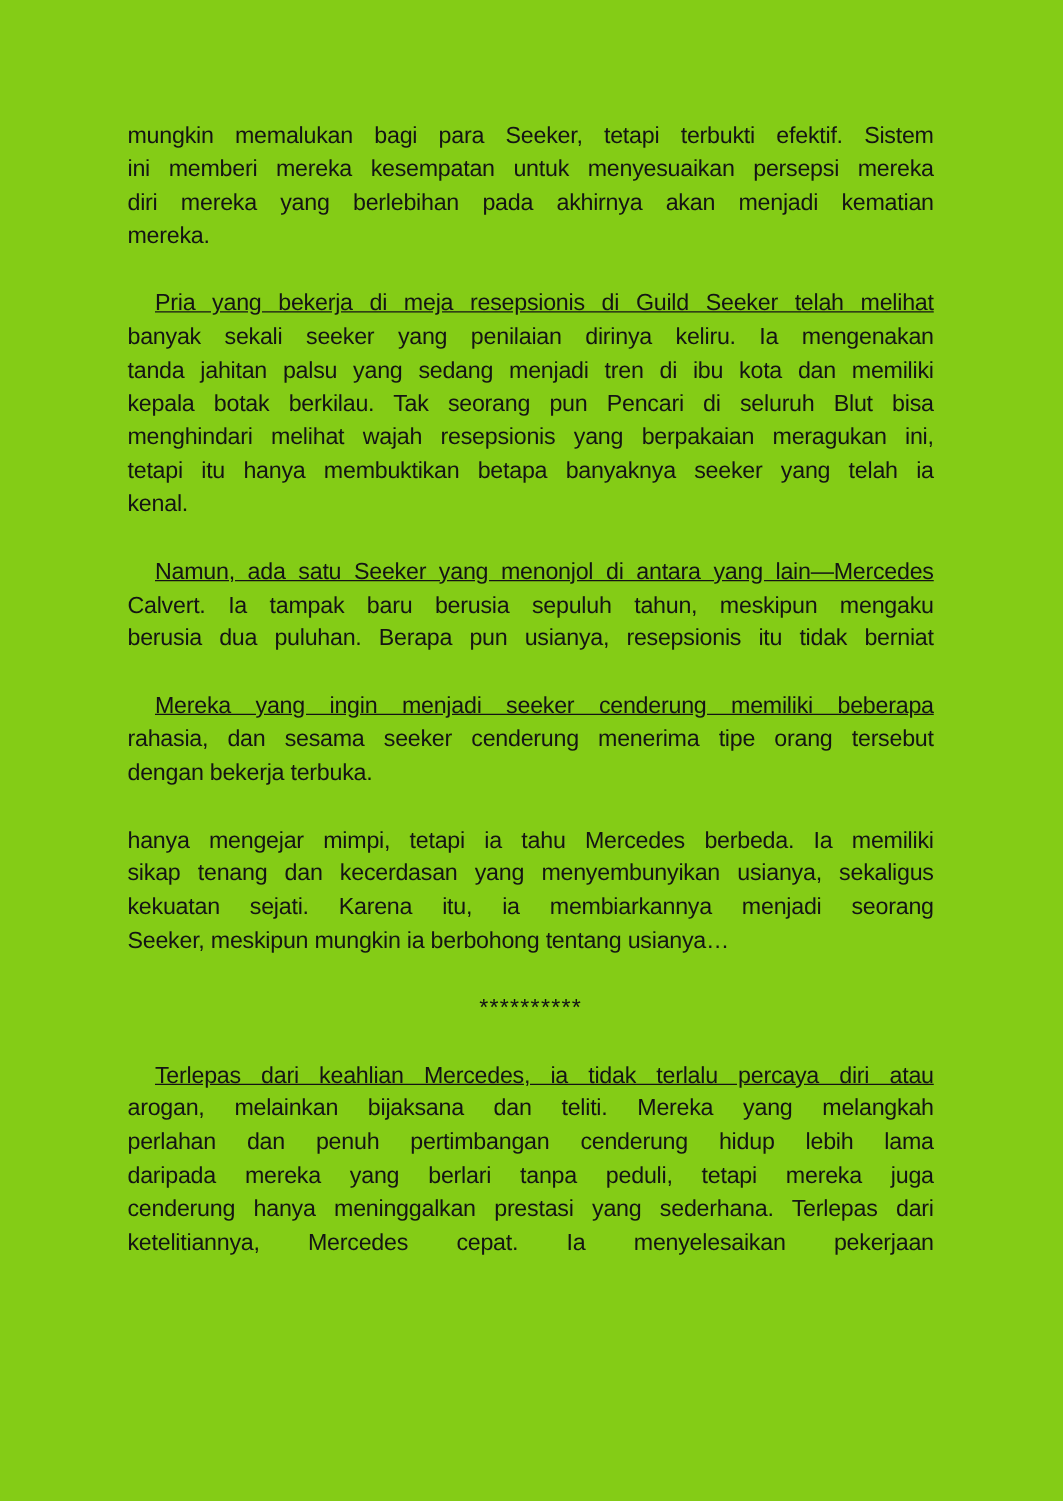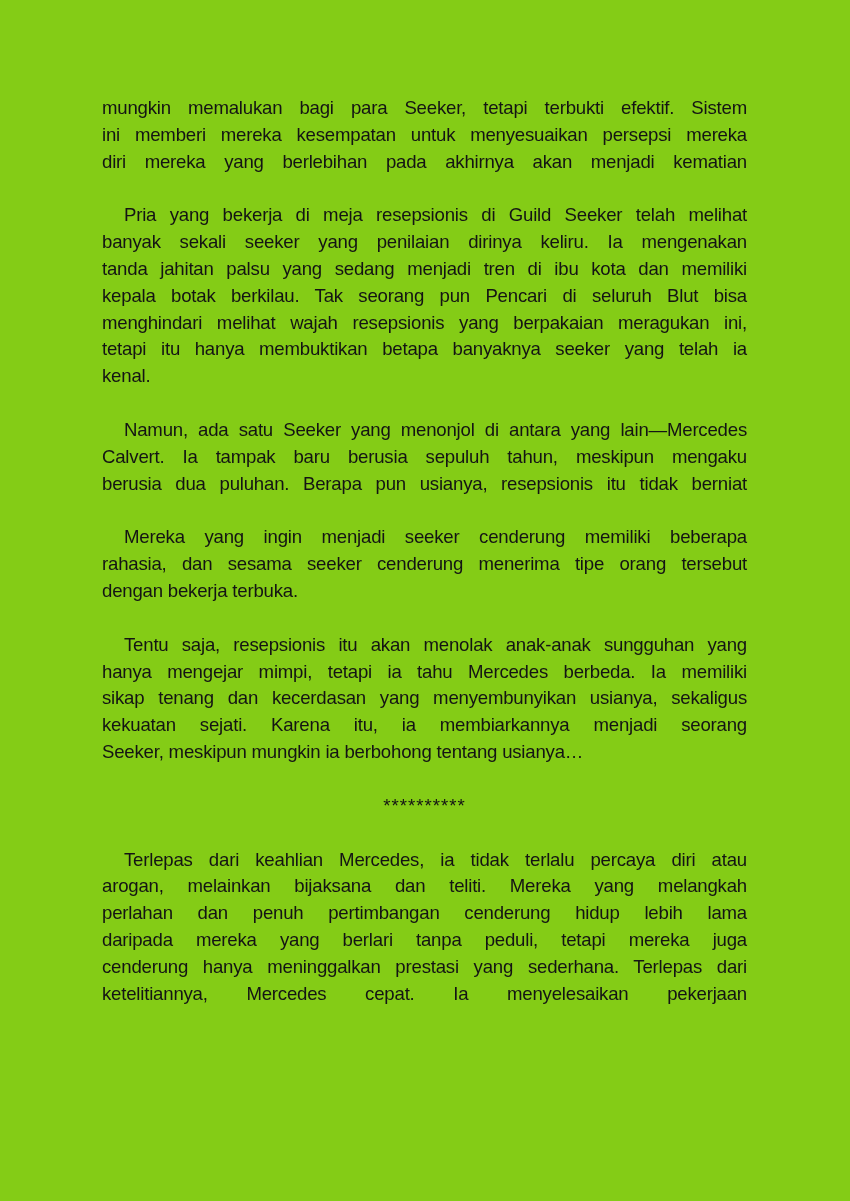--- a/index.html
+++ b/index.html
@@ -30,38 +30,40 @@
     letter-spacing: -0.2px;
     text-align: justify;
     text-align-last: justify;
     white-space: normal;
   }
   .line.last {
     text-align-last: left;
   }
   .line.indent {
     text-indent: 22px;
+    text-decoration: underline;
   }
   .separator {
     font-size: 18.6px;
     line-height: 26.8px;
     letter-spacing: 1px;
     text-align: center;
     margin: 0 0 27px 0;
   }
 </style>
 </head>
 <body>
 
 <div class="page">
   <div class="text-block" id="text-block">
       <div class="para">
         <div class="line">mungkin memalukan bagi para Seeker, tetapi terbukti efektif. Sistem</div>
         <div class="line">ini memberi mereka kesempatan untuk menyesuaikan persepsi mereka</div>
         <div class="line">diri mereka yang berlebihan pada akhirnya akan menjadi kematian</div>
+        <div class="line last">mereka.</div>
       </div>
       <div class="para">
         <div class="line indent">Pria yang bekerja di meja resepsionis di Guild Seeker telah melihat</div>
         <div class="line">banyak sekali seeker yang penilaian dirinya keliru. Ia mengenakan</div>
         <div class="line">tanda jahitan palsu yang sedang menjadi tren di ibu kota dan memiliki</div>
         <div class="line">kepala botak berkilau. Tak seorang pun Pencari di seluruh Blut bisa</div>
         <div class="line">menghindari melihat wajah resepsionis yang berpakaian meragukan ini,</div>
         <div class="line">tetapi itu hanya membuktikan betapa banyaknya seeker yang telah ia</div>
         <div class="line last">kenal.</div>
       </div>
@@ -69,21 +71,20 @@
         <div class="line indent">Namun, ada satu Seeker yang menonjol di antara yang lain—Mercedes</div>
         <div class="line">Calvert. Ia tampak baru berusia sepuluh tahun, meskipun mengaku</div>
         <div class="line">berusia dua puluhan. Berapa pun usianya, resepsionis itu tidak berniat</div>
       </div>
       <div class="para">
         <div class="line indent">Mereka yang ingin menjadi seeker cenderung memiliki beberapa</div>
         <div class="line">rahasia, dan sesama seeker cenderung menerima tipe orang tersebut</div>
         <div class="line last">dengan bekerja terbuka.</div>
       </div>
       <div class="para">
-        <div class="line indent">Tentu saja, resepsionis itu akan menolak anak-anak sungguhan yang</div>
         <div class="line">hanya mengejar mimpi, tetapi ia tahu Mercedes berbeda. Ia memiliki</div>
         <div class="line">sikap tenang dan kecerdasan yang menyembunyikan usianya, sekaligus</div>
         <div class="line">kekuatan sejati. Karena itu, ia membiarkannya menjadi seorang</div>
         <div class="line last">Seeker, meskipun mungkin ia berbohong tentang usianya…</div>
       </div>
       <div class="separator">**********</div>
       <div class="para">
         <div class="line indent">Terlepas dari keahlian Mercedes, ia tidak terlalu percaya diri atau</div>
         <div class="line">arogan, melainkan bijaksana dan teliti. Mereka yang melangkah</div>
         <div class="line">perlahan dan penuh pertimbangan cenderung hidup lebih lama</div>

